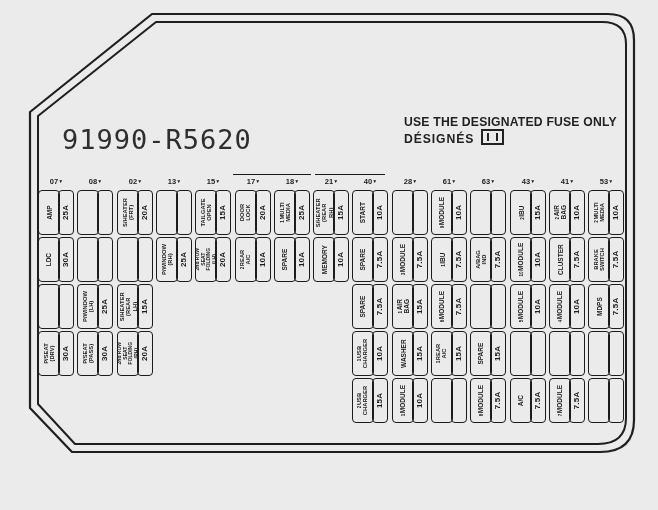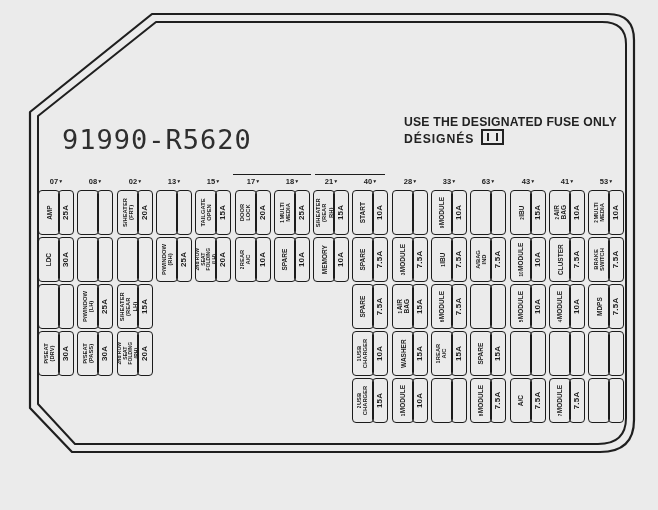--- a/index.html
+++ b/index.html
@@ -76,21 +76,21 @@
     <div class="colhead" style="left: 38px;"><span>07</span><span class="arr">▼</span></div>
     <div class="colhead" style="left: 77px;"><span>08</span><span class="arr">▼</span></div>
     <div class="colhead" style="left: 117px;"><span>02</span><span class="arr">▼</span></div>
     <div class="colhead" style="left: 156px;"><span>13</span><span class="arr">▼</span></div>
     <div class="colhead" style="left: 195px;"><span>15</span><span class="arr">▼</span></div>
     <div class="colhead" style="left: 235px;"><span>17</span><span class="arr">▼</span></div>
     <div class="colhead" style="left: 274px;"><span>18</span><span class="arr">▼</span></div>
     <div class="colhead" style="left: 313px;"><span>21</span><span class="arr">▼</span></div>
     <div class="colhead" style="left: 352px;"><span>40</span><span class="arr">▼</span></div>
     <div class="colhead" style="left: 392px;"><span>28</span><span class="arr">▼</span></div>
-    <div class="colhead" style="left: 431px;"><span>33</span><span class="arr">▼</span></div>
+    <div class="colhead" style="left: 431px;"><span>61</span><span class="arr">▼</span></div>
     <div class="colhead" style="left: 470px;"><span>63</span><span class="arr">▼</span></div>
     <div class="colhead" style="left: 510px;"><span>43</span><span class="arr">▼</span></div>
     <div class="colhead" style="left: 549px;"><span>41</span><span class="arr">▼</span></div>
     <div class="colhead" style="left: 588px;"><span>53</span><span class="arr">▼</span></div>
     <div class="pair" style="left: 38px; top: 190px;">
       <div class="box label-box">
         <span class="vtext" style="font-size: 6.5px;">AMP</span>
       </div>
       <div class="box amp-box">
         <span class="vtext amp">25A</span>

